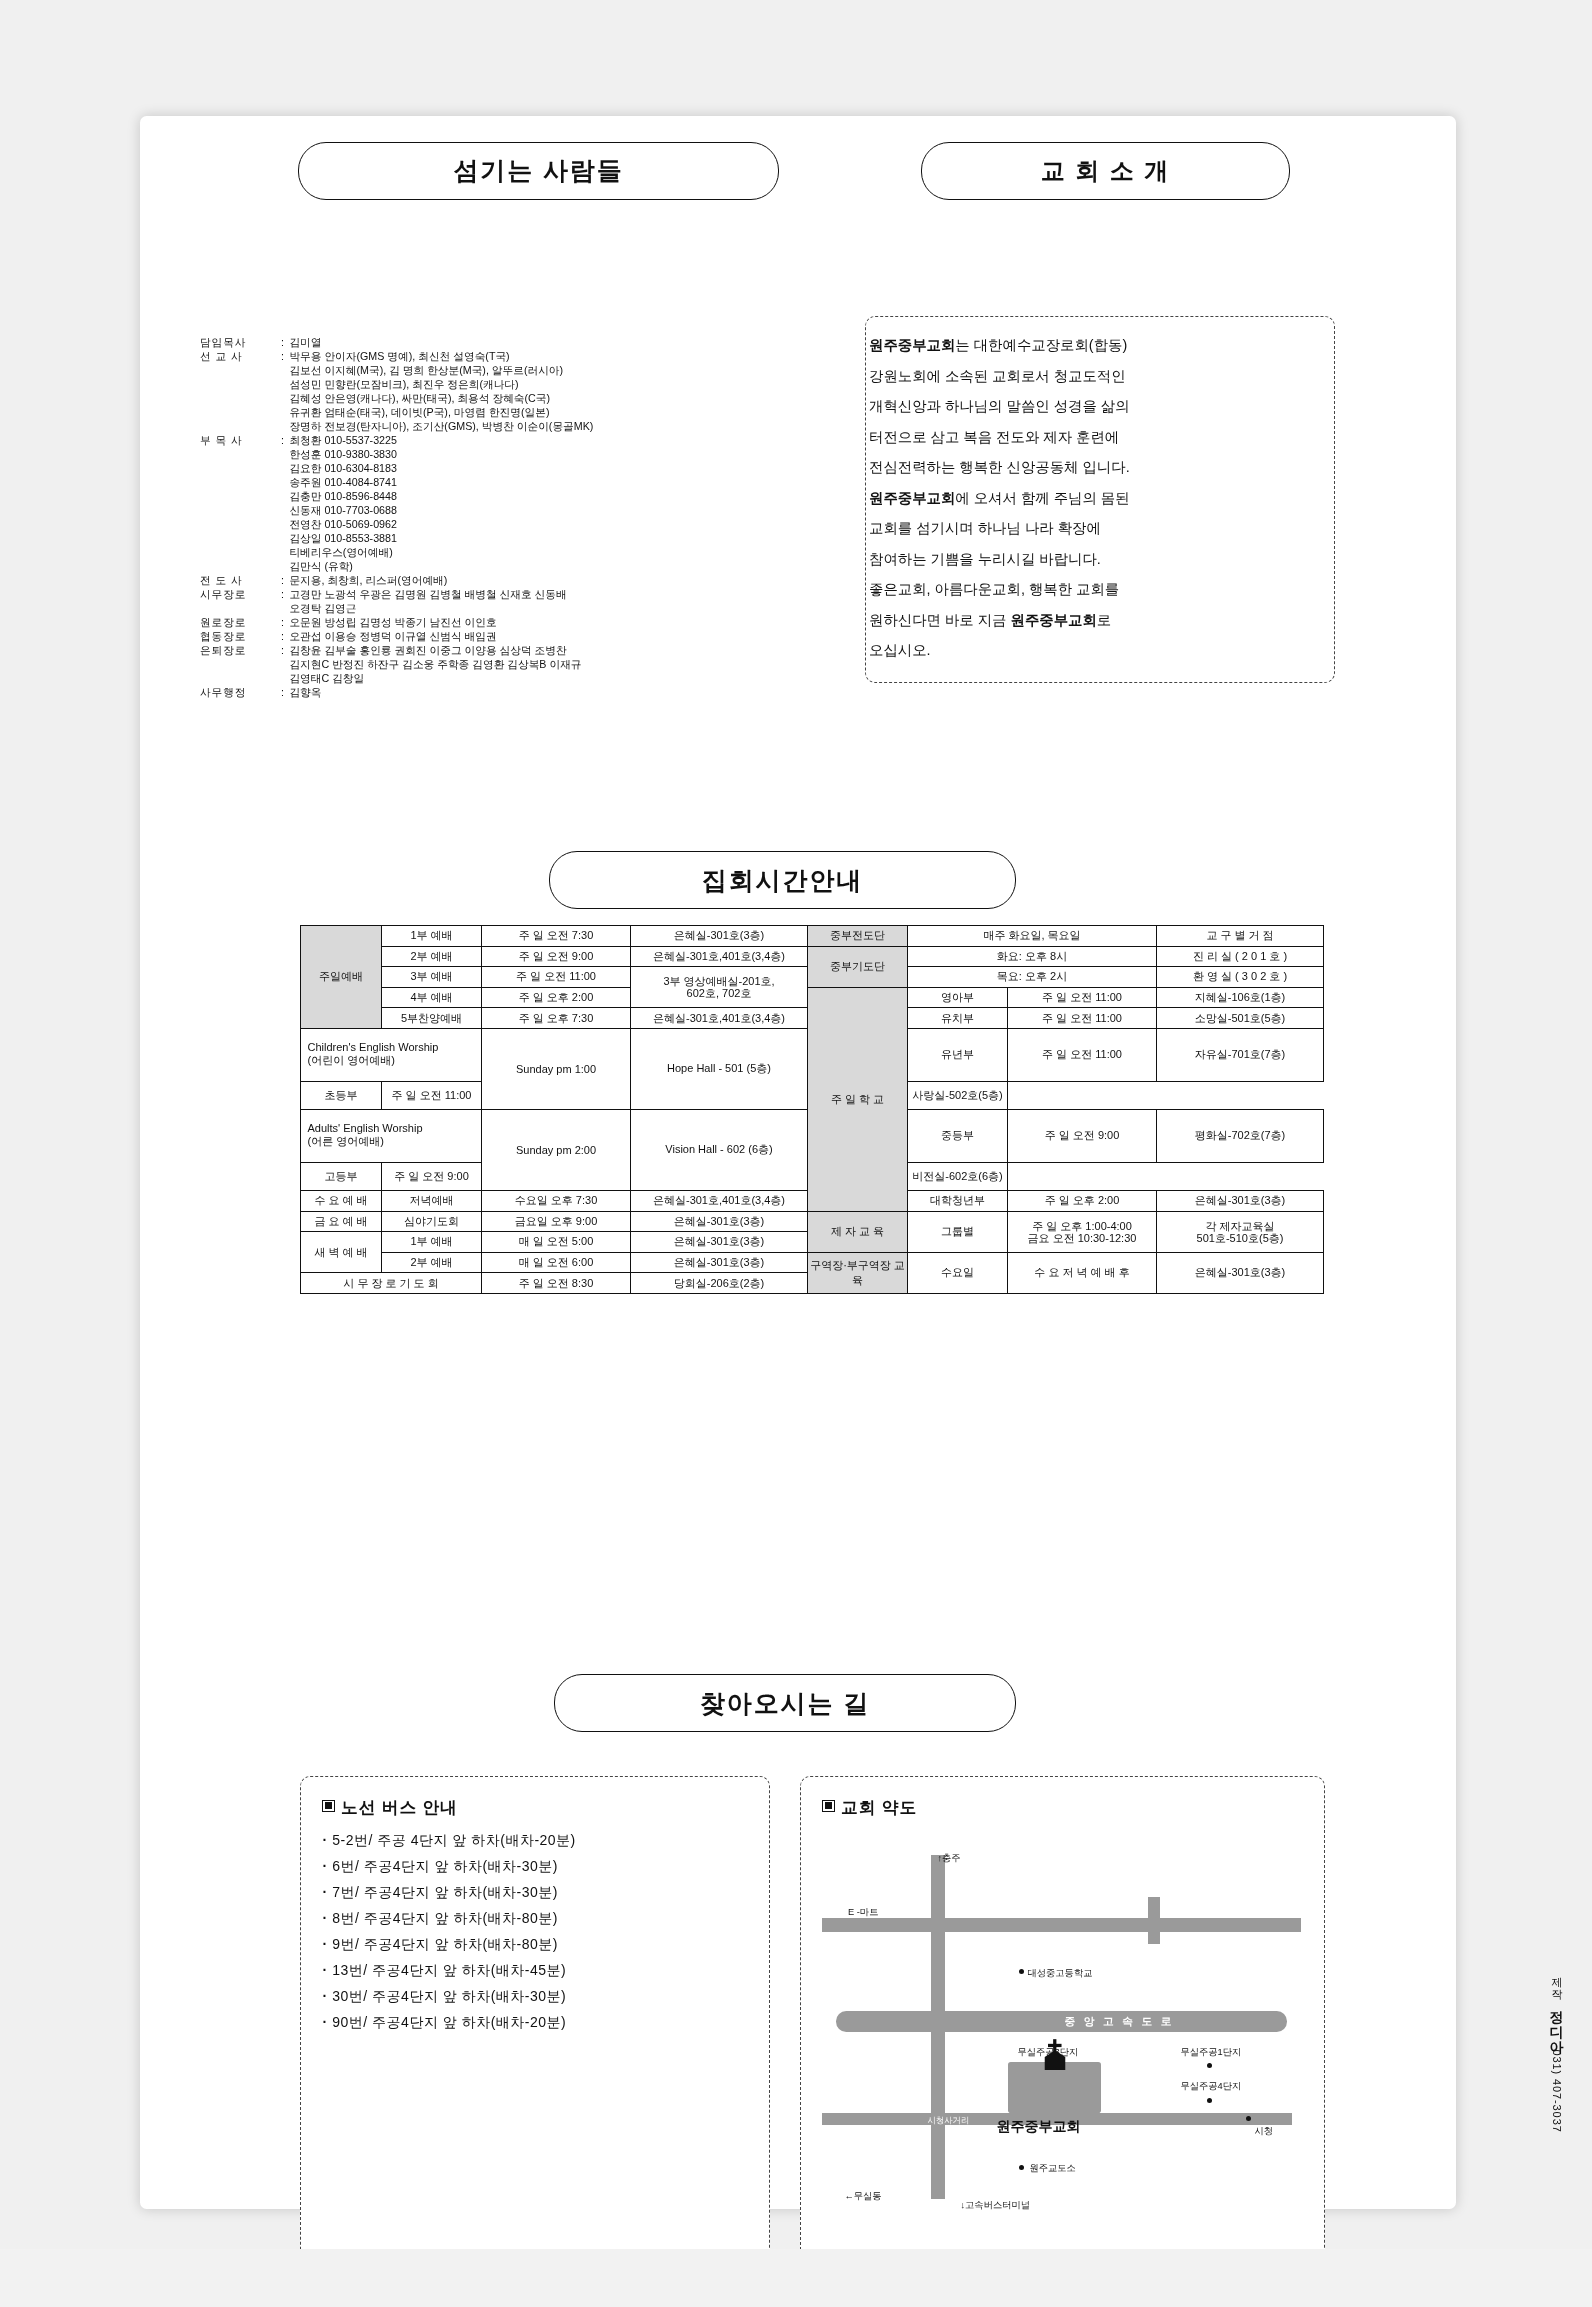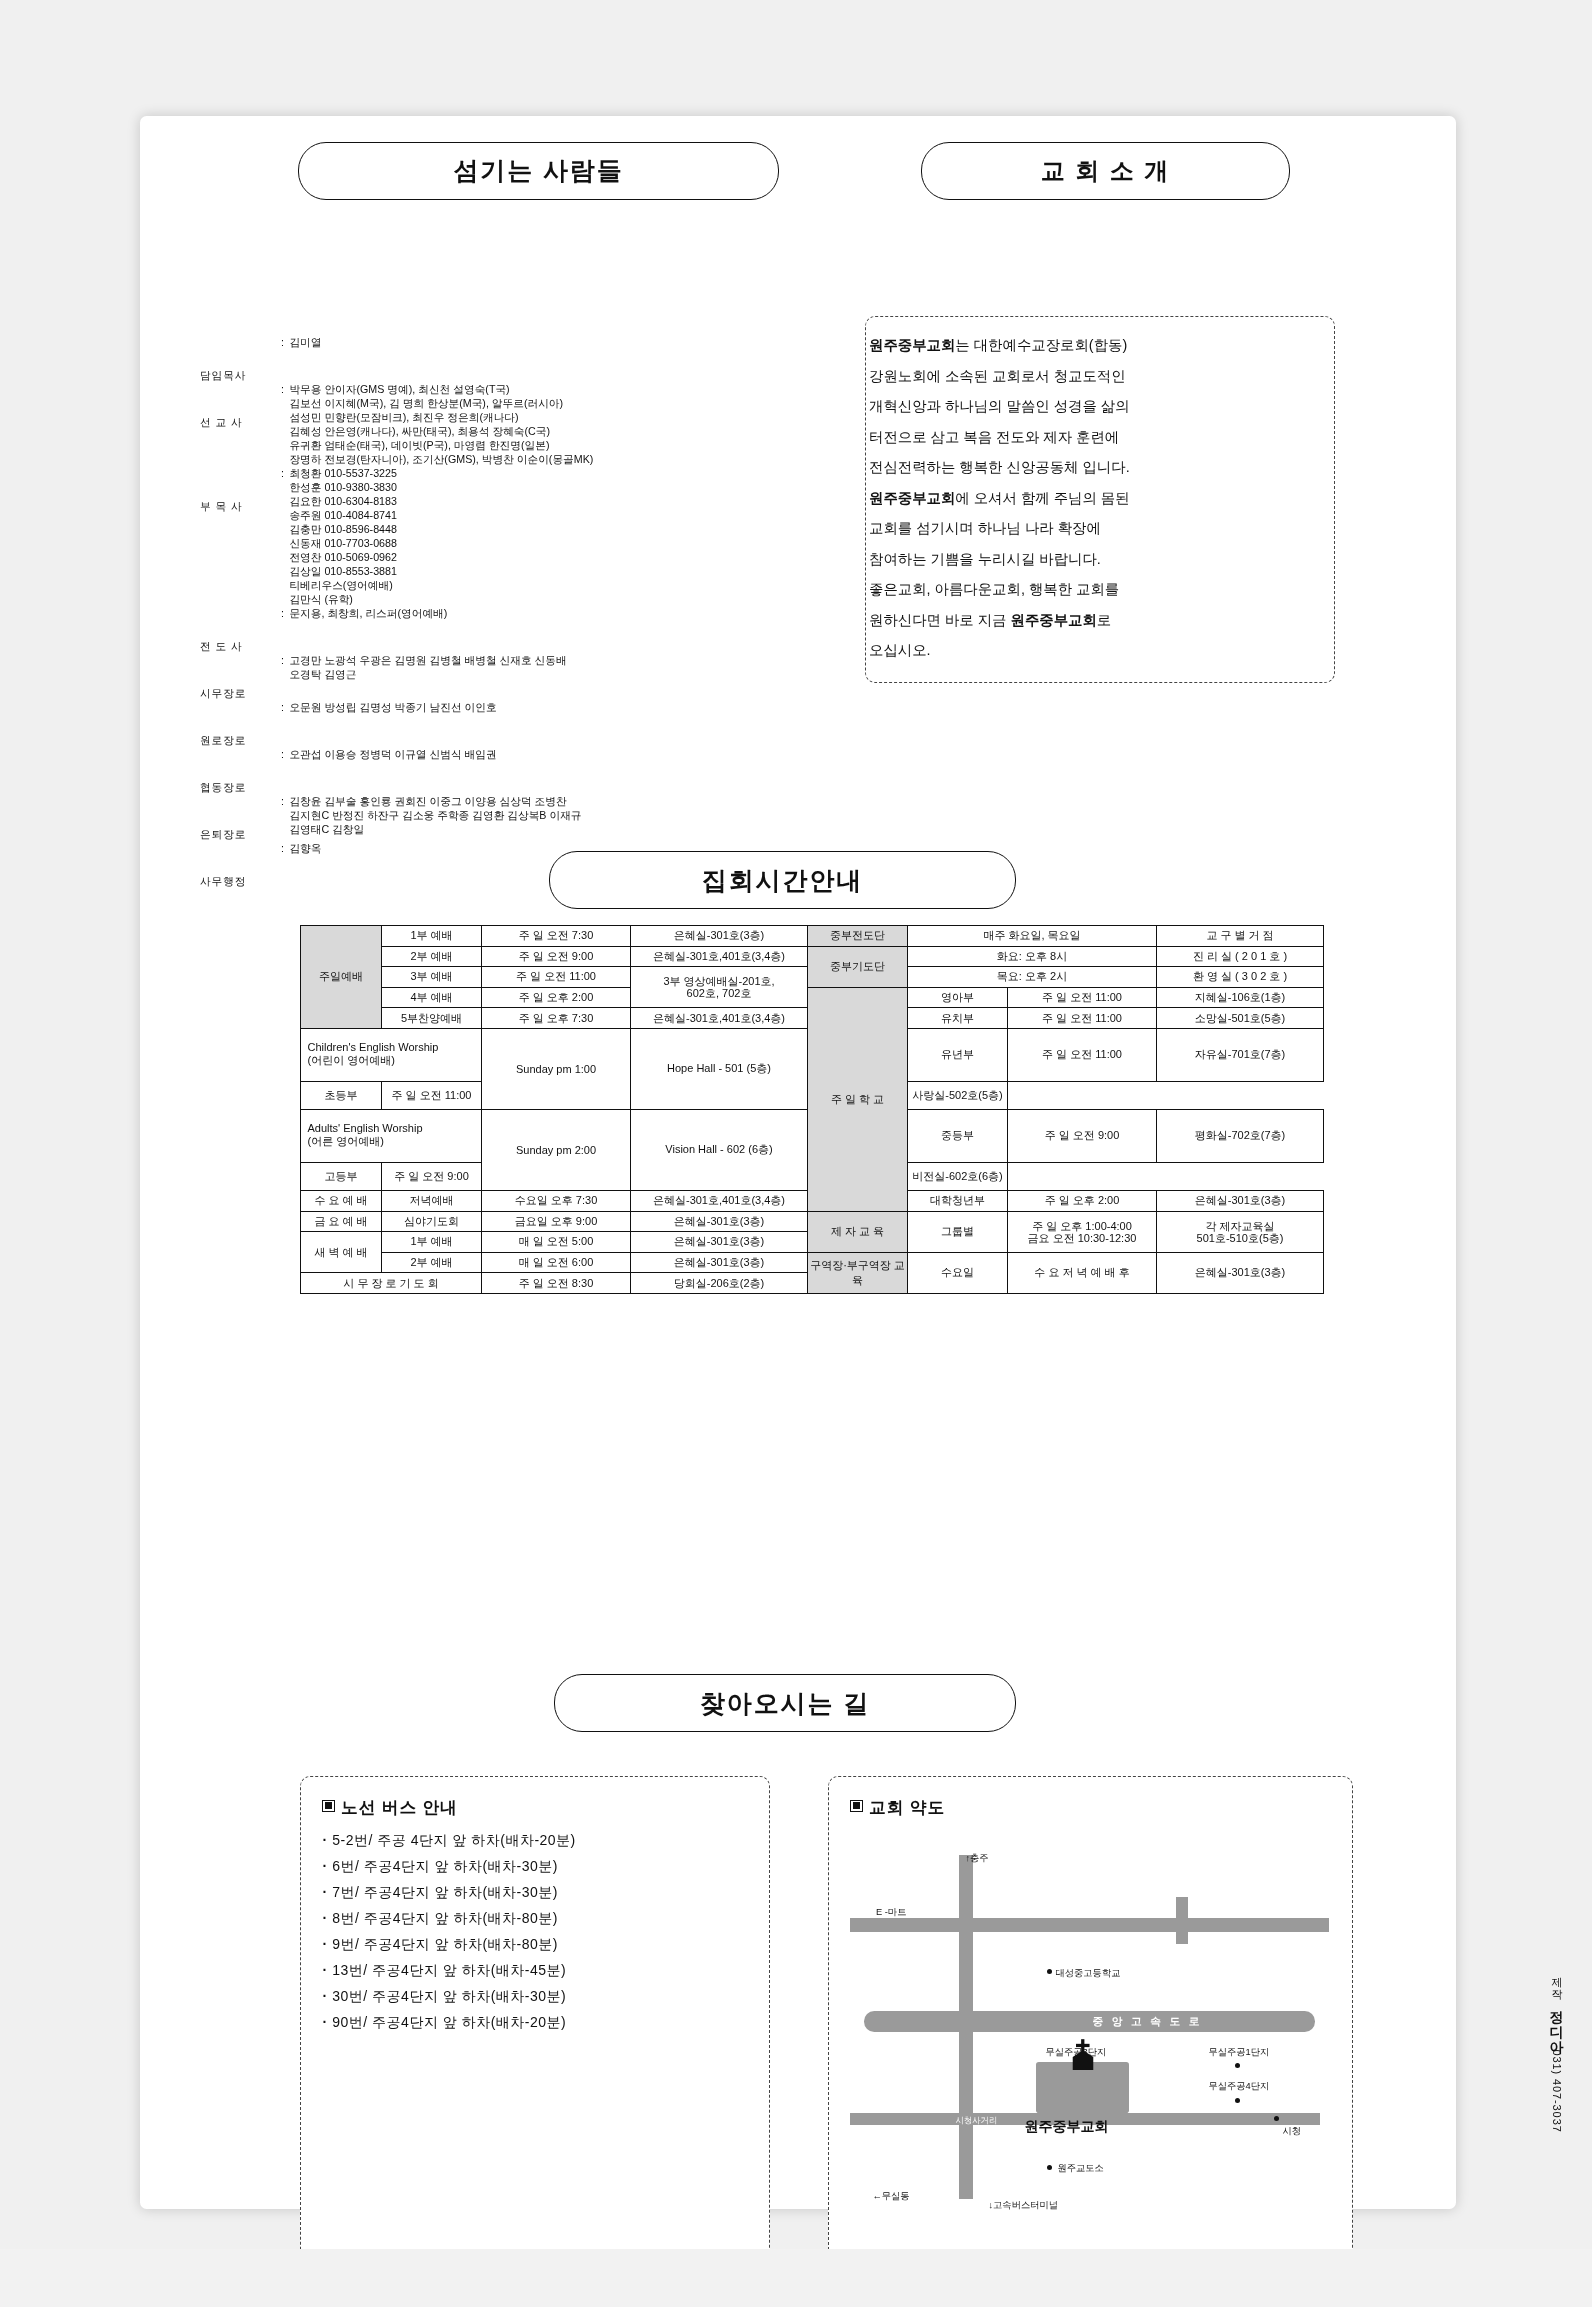--- a/index.html
+++ b/index.html
@@ -10,21 +10,21 @@
   
   .pill{position:absolute;background:#fff;border:1.9px solid #111;border-radius:28px;
         display:flex;align-items:center;justify-content:center;
         font-weight:bold;letter-spacing:1.9px;color:#111;}
   .pill.shadow::after{content:"";position:absolute;left:4.7px;top:5.6px;right:-4.7px;bottom:-5.6px;
         border-radius:28px;background:#bdbdbd;z-index:-1;}
 
   
   .servants{position:absolute;left:60px;top:219px;width:591px;font-size:10.7px;line-height:14px;color:#111;}
   .srow{display:flex;margin-bottom:0px;}
-  .slabel{width:81px;flex:0 0 81px;letter-spacing:0.9px;white-space:nowrap;margin-top:33px;}
+  .slabel{width:81px;flex:0 0 81px;letter-spacing:0.9px;white-space:nowrap;}
   .scolon{width:8.4px;flex:0 0 8.4px;}
   .sval{flex:1;}
   .sval div{white-space:nowrap;}
 
   
   .introbox{position:absolute;left:725px;top:200px;width:470px;height:367px;
             border:1.4px dashed #444;border-radius:10.2px;background:#fff;padding:16px 3px;box-sizing:border-box;}
   .introbox p{margin:0 0 6.5px 0;font-size:14.4px;line-height:24px;color:#111;}
   .introbox b{font-weight:bold;}
 
@@ -34,21 +34,21 @@
   .sched table{width:100%;table-layout:fixed;}
   .sched td{border:0.9px solid #111;text-align:center;vertical-align:middle;font-size:11px;color:#111;padding:2.3px 0.9px;}
   .gray{background:#d9d9d9;}
   .small{font-size:9.3px;}
   .xsmall{font-size:7.4px;}
   .tight{line-height:12px;}
 
   
   .busbox{position:absolute;left:160px;top:1660px;width:470px;height:498px;
           border:1.4px dashed #444;border-radius:10.2px;background:#fff;box-sizing:border-box;padding:18.6px 21.4px;}
-  .mapbox{position:absolute;left:688px;top:1660px;width:525px;height:498px;
+  .mapbox{position:absolute;left:660px;top:1660px;width:525px;height:498px;
           border:1.4px dashed #444;border-radius:10.2px;background:#fff;box-sizing:border-box;padding:18.6px 21.4px;}
   .boxtitle{font-size:16.7px;font-weight:bold;color:#111;margin:0 0 8px 0;letter-spacing:0.9px;}
   .boxtitle .sq{display:inline-block;width:10.2px;height:10.2px;border:1.4px solid #111;margin-right:6.5px;position:relative;top:-0.9px;}
   .boxtitle .sq::after{content:"";position:absolute;left:1.9px;top:1.9px;right:1.9px;bottom:1.9px;background:#111;}
   .busline{font-size:14px;line-height:26px;color:#111;letter-spacing:0.5px;}
   .busline::before{content:"·";margin-right:4.7px;font-weight:bold;}
 
   
   .map{position:relative;width:479px;height:409px;}
   .road-h{position:absolute;background:#9a9a9a;}

